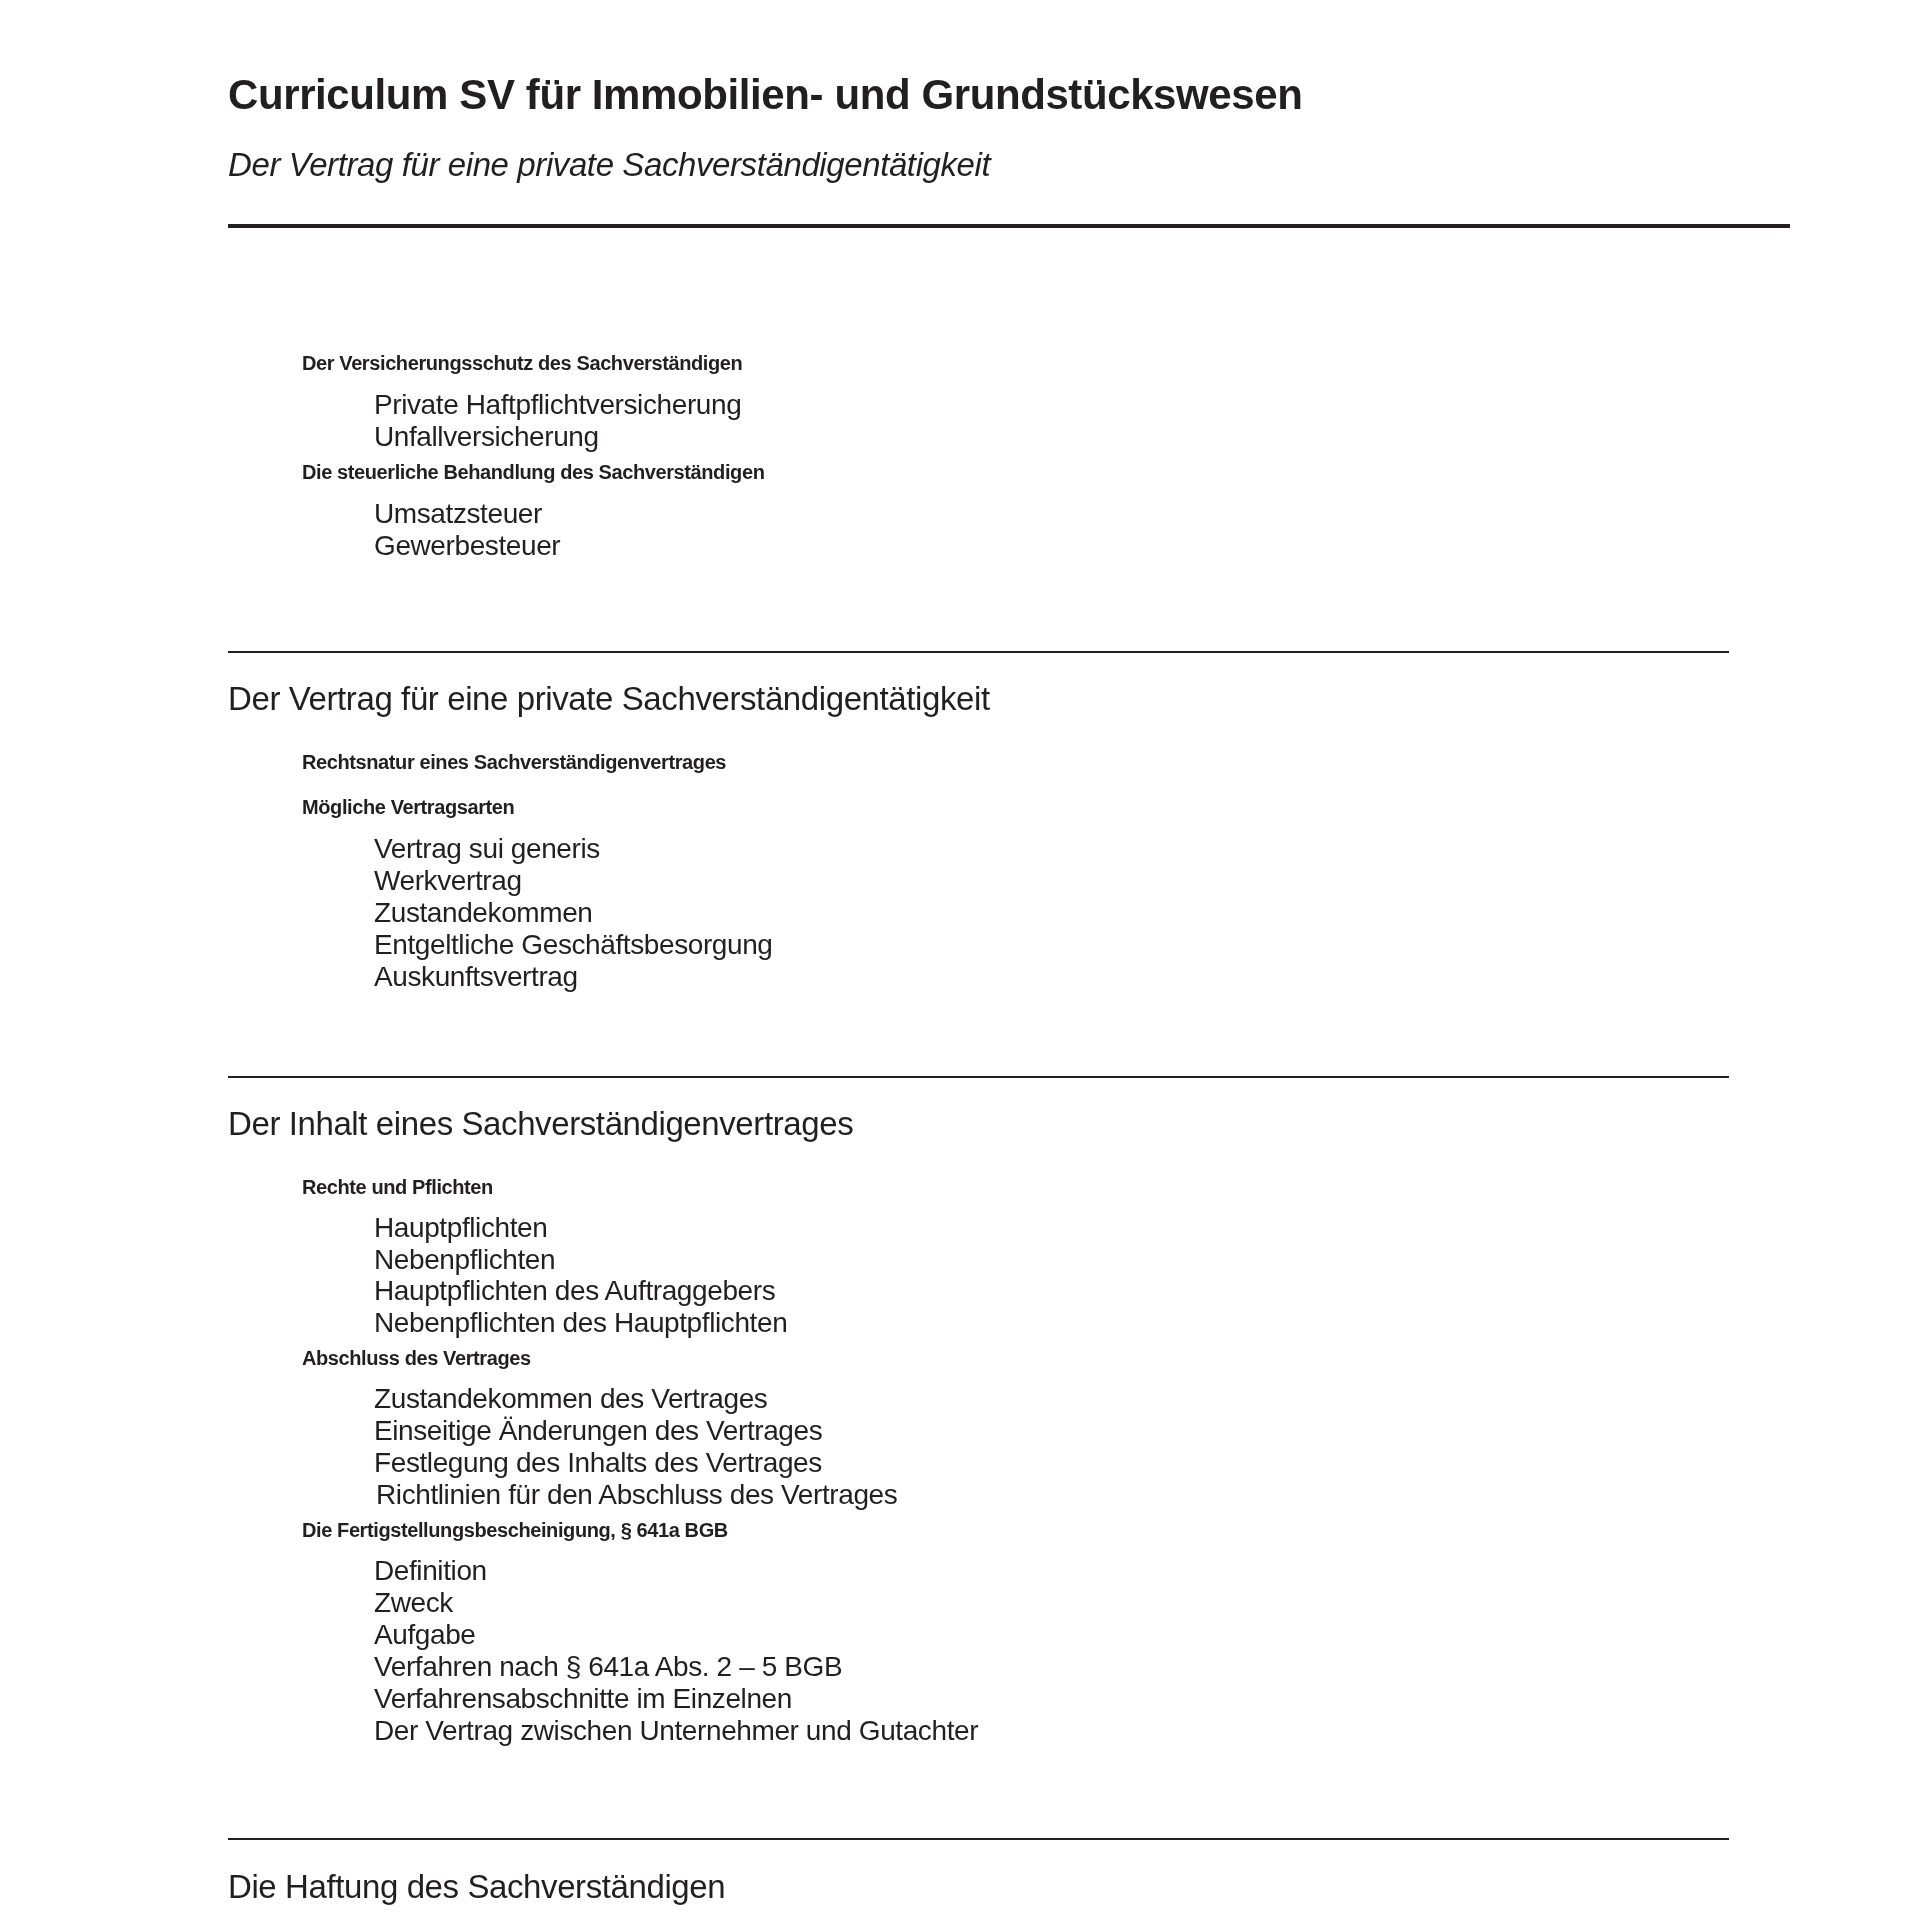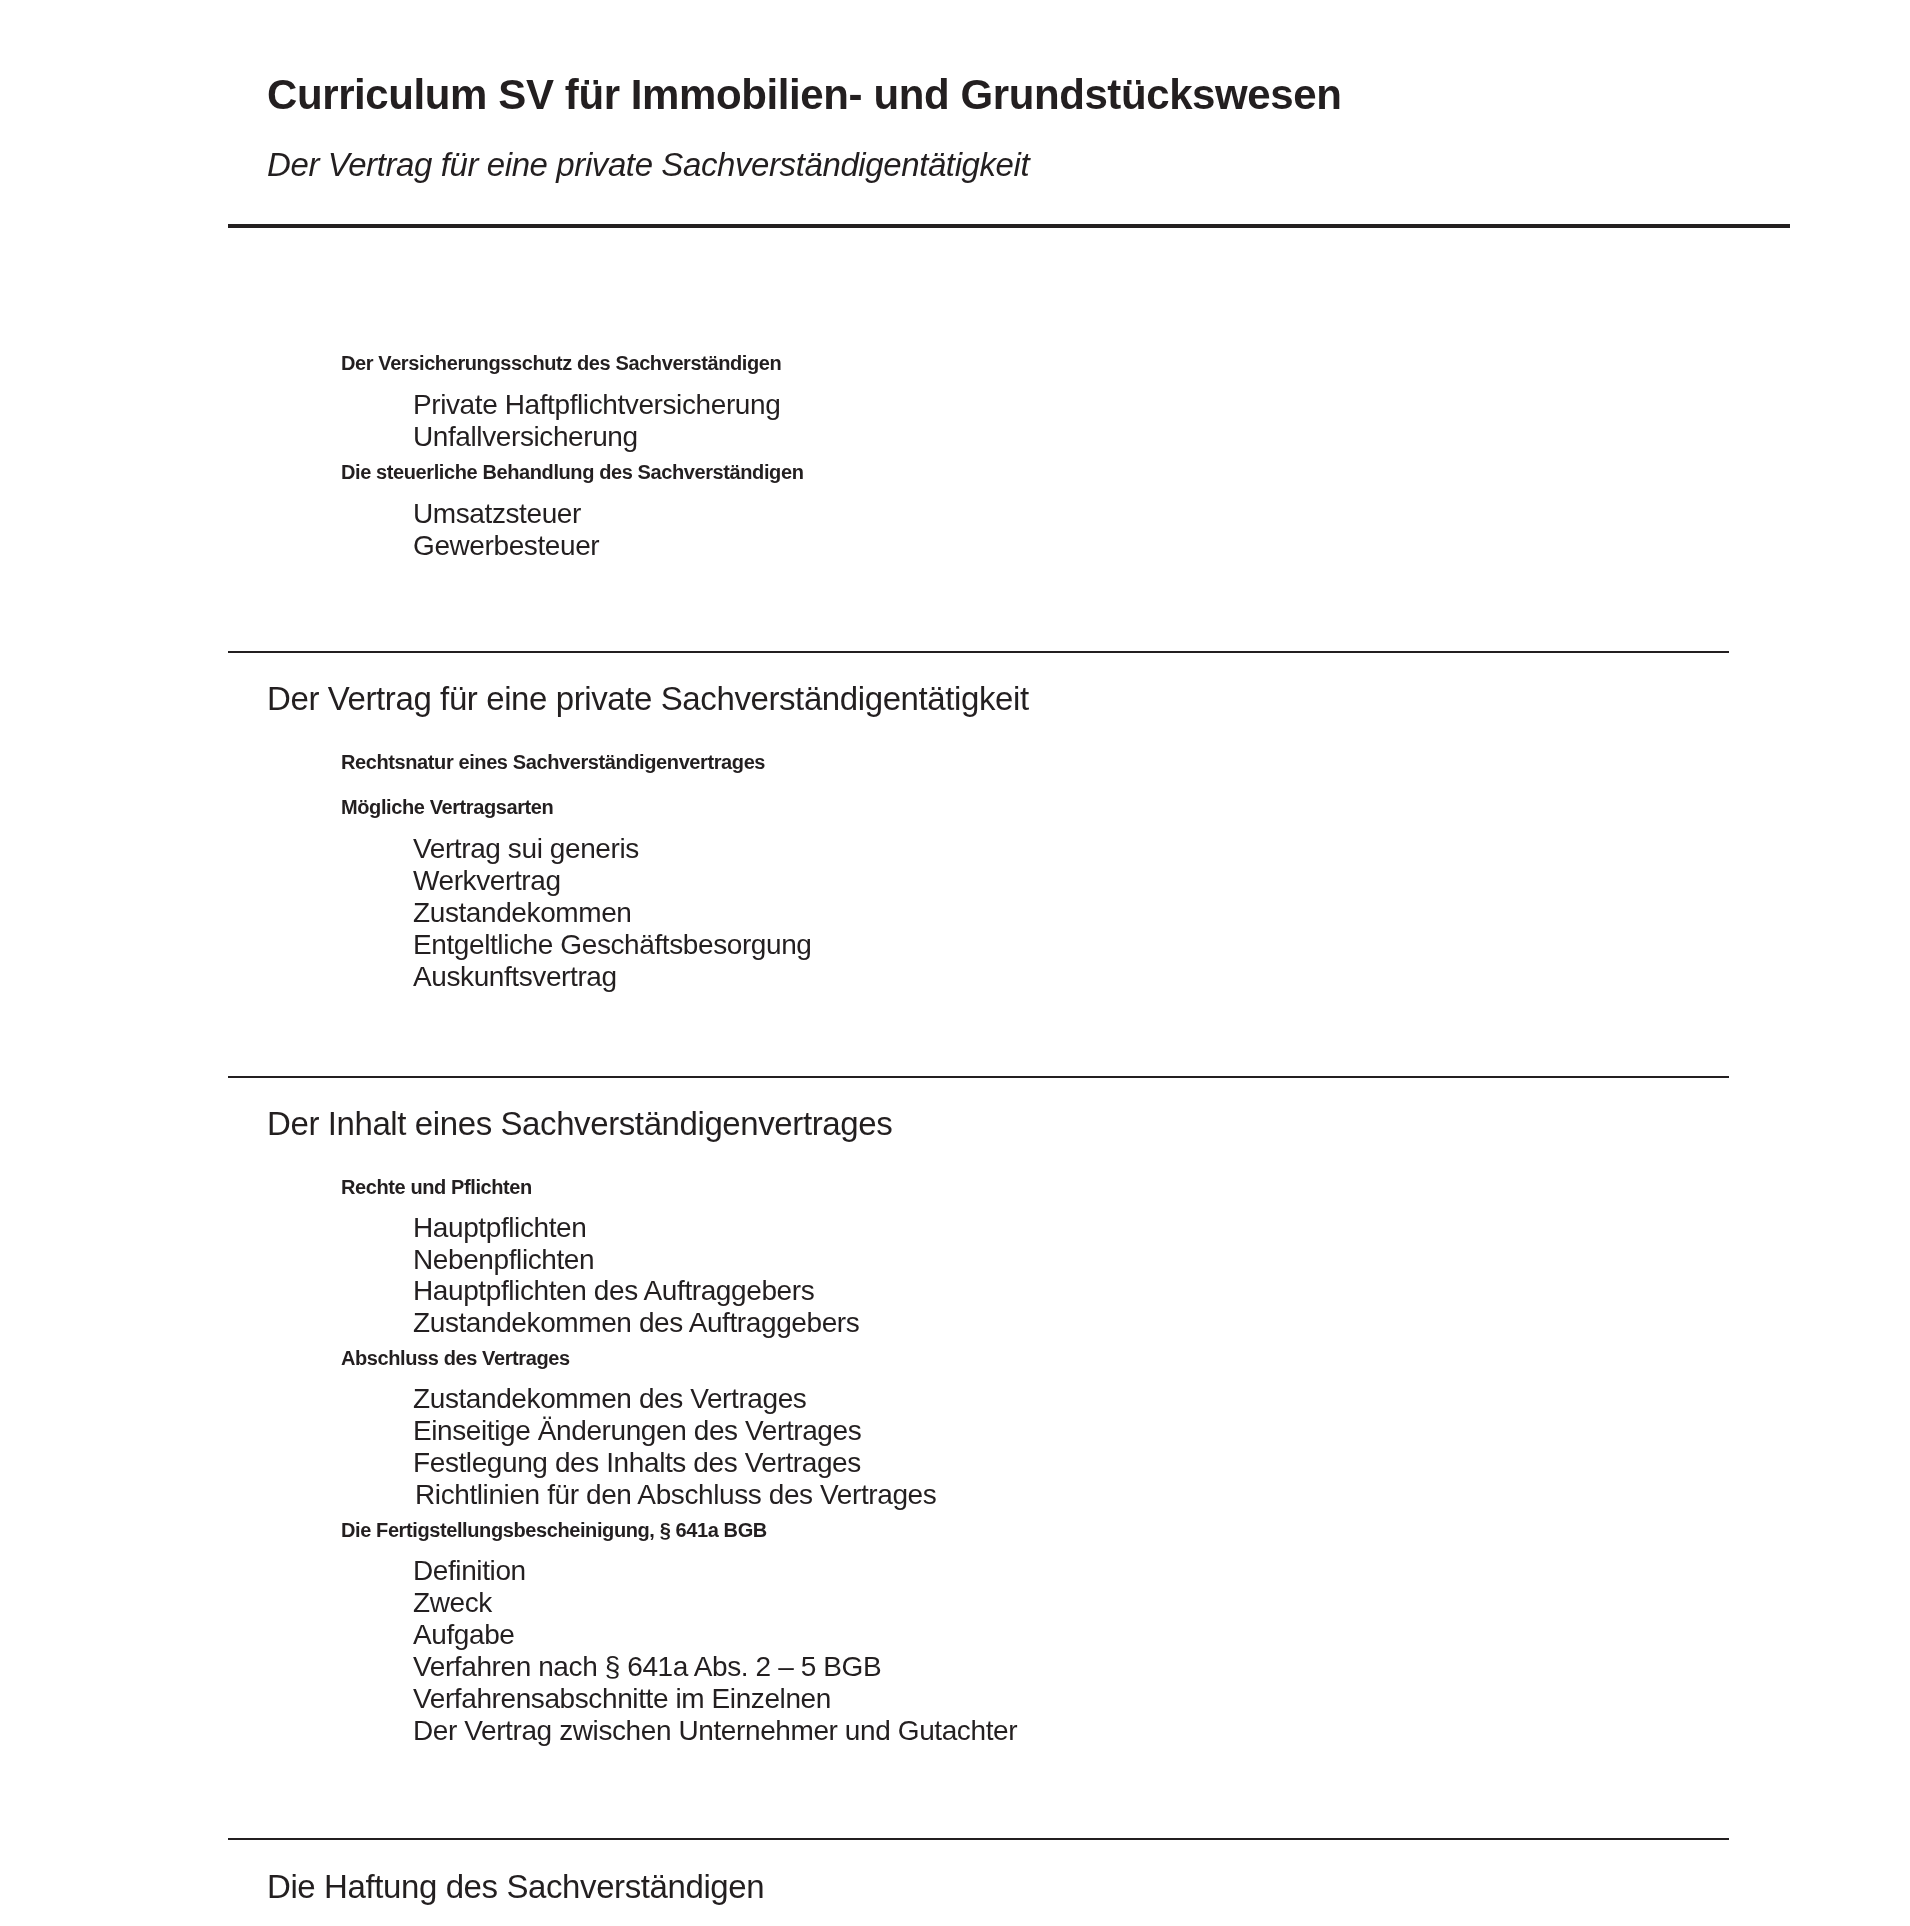--- a/index.html
+++ b/index.html
@@ -1,18 +1,18 @@
 <!DOCTYPE html>
 <html style="font-size:6.2px"><head>
 <meta charset="utf-8">
 <style>
   html, body { margin: 0; padding: 0; background: #ffffff; }
   body { width: 1911px; height: 2703px; position: relative; overflow: hidden;
          font-family: "Liberation Sans", sans-serif; color: #231f20; }
-  .abs { position: absolute; white-space: nowrap; margin-left: 39px; }
+  .abs { position: absolute; white-space: nowrap; }
   .doc-title { left: 228px; top: 71px; font-size: 42px; font-weight: bold; letter-spacing: -0.4px; }
   .doc-subtitle { left: 228px; top: 146px; font-size: 33px; font-style: italic; letter-spacing: -0.4px; }
   .rule { position: absolute; left: 228px; background: #231f20; }
   .rule-top { top: 224px; width: 1562px; height: 3.5px; }
   .rule-sec { width: 1501px; height: 2.3px; }
   .sec-title { left: 228px; font-size: 33px; font-weight: normal; letter-spacing: -0.4px; }
   .h2 { left: 302px; font-size: 20px; font-weight: bold; letter-spacing: -0.4px; }
   .h3 { left: 374px; font-size: 28px; letter-spacing: -0.4px; }
 </style>
 </head>
@@ -38,21 +38,21 @@
 <div class="abs h3" style="top:897px">Zustandekommen</div>
 <div class="abs h3" style="top:929px">Entgeltliche Geschäftsbesorgung</div>
 <div class="abs h3" style="top:961px">Auskunftsvertrag</div>
 
 <div class="rule rule-sec" style="top:1076px"></div>
 <div class="abs sec-title" style="top:1105px">Der Inhalt eines Sachverständigenvertrages</div>
 <div class="abs h2" style="top:1176px">Rechte und Pflichten</div>
 <div class="abs h3" style="top:1212px">Hauptpflichten</div>
 <div class="abs h3" style="top:1244px">Nebenpflichten</div>
 <div class="abs h3" style="top:1275px">Hauptpflichten des Auftraggebers</div>
-<div class="abs h3" style="top:1307px">Zustandekommen des Auftraggebers</div>
+<div class="abs h3" style="top:1307px">Nebenpflichten des Hauptpflichten</div>
 <div class="abs h2" style="top:1347px">Abschluss des Vertrages</div>
 <div class="abs h3" style="top:1383px">Zustandekommen des Vertrages</div>
 <div class="abs h3" style="top:1415px">Einseitige Änderungen des Vertrages</div>
 <div class="abs h3" style="top:1447px">Festlegung des Inhalts des Vertrages</div>
 <div class="abs h3" style="top:1479px;left:376px">Richtlinien für den Abschluss des Vertrages</div>
 <div class="abs h2" style="top:1519px;left:302px">Die Fertigstellungsbescheinigung, § 641a BGB</div>
 <div class="abs h3" style="top:1555px">Definition</div>
 <div class="abs h3" style="top:1587px">Zweck</div>
 <div class="abs h3" style="top:1619px">Aufgabe</div>
 <div class="abs h3" style="top:1651px">Verfahren nach § 641a Abs. 2 – 5 BGB</div>

